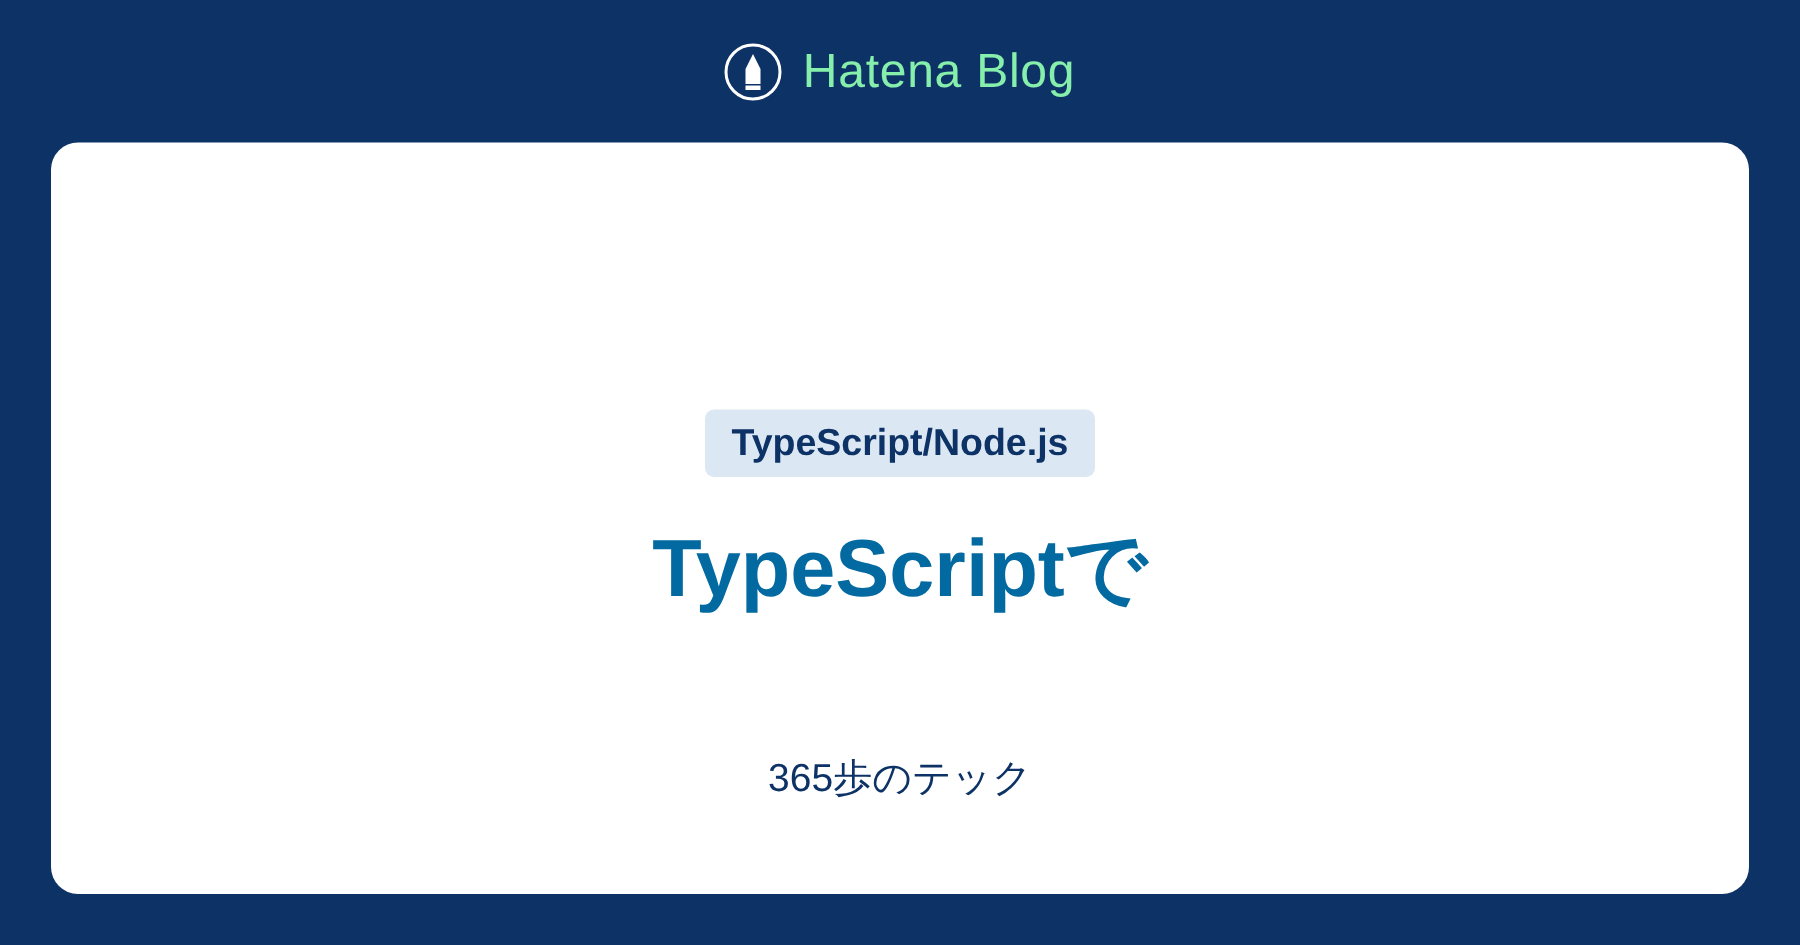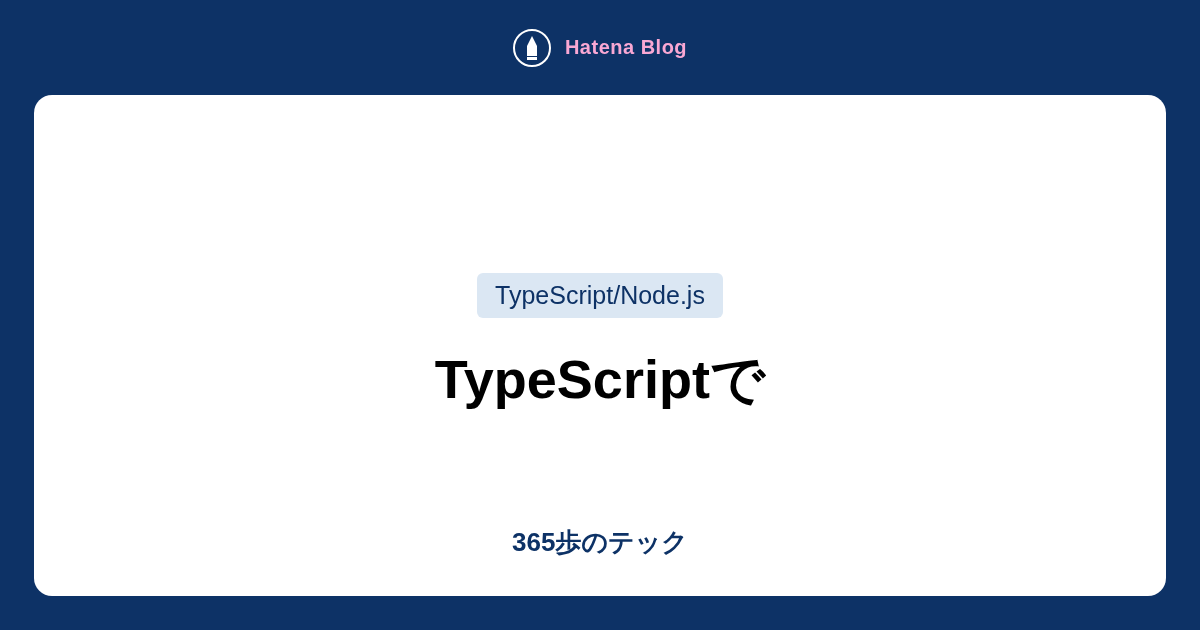--- a/index.html
+++ b/index.html
@@ -29,23 +29,23 @@
       border-radius: 50%;
       display: flex;
       align-items: center;
       justify-content: center;
     }
     .logo-icon svg {
       width: 18px;
       height: 26px;
     }
     .brand-text {
-      color: #f9a8d4;
-      font-size: 20px;
-      font-weight: 700;
+      color: #86efac;
+      font-size: 32px;
+      font-weight: 400;
       letter-spacing: 0.5px;
     }
     .card {
       margin: 0 34px 34px 34px;
       flex: 1;
       background-color: #ffffff;
       border-radius: 18px;
       display: flex;
       flex-direction: column;
       align-items: center;
@@ -58,38 +58,38 @@
       flex-direction: column;
       align-items: center;
       justify-content: center;
       flex: 1;
       gap: 22px;
     }
     .category-badge {
       background-color: #dbe7f3;
       color: #0d3266;
       font-size: 25px;
-      font-weight: 400;
+      font-weight: 700;
       padding: 8px 18px;
       border-radius: 6px;
       text-align: right;
     }
     .title {
-      color: #000000;
+      color: #0369a1;
       font-size: 54px;
       font-weight: 700;
       text-align: center;
       line-height: 1.45;
     }
     .blog-name {
       color: #0d3266;
       font-size: 26px;
-      font-weight: 700;
+      font-weight: 400;
       position: absolute;
-      bottom: 36px;
+      bottom: 60px;
     }
   </style>
 </head>
 <body>
 
 <div class="header">
   <span class="logo-icon">
     <svg viewBox="0 0 18 26" fill="none">
       <path d="M9 1 L14 11 L14 21 L4 21 L4 11 Z" fill="#ffffff"></path>
       <rect x="4" y="22" width="10" height="3" fill="#ffffff"></rect>

